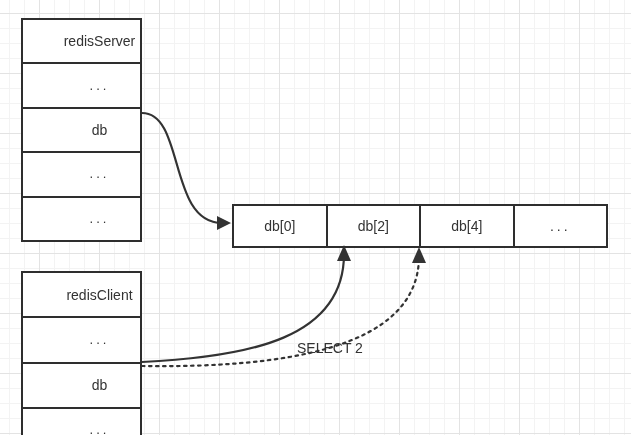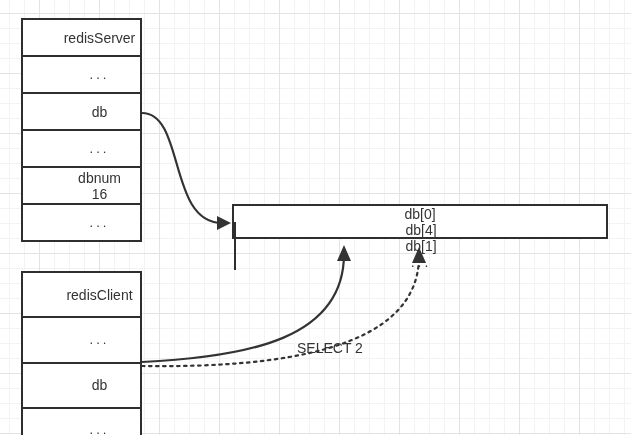--- a/index.html
+++ b/index.html
@@ -34,26 +34,25 @@
     line-height:16px;
     text-align:center;
     padding-left:36px;
   }
   .struct-row:first-child{border-top:none;}
   .ellipsis-row{letter-spacing:3px;font-size:13px;}
   #server-box{left:21px;top:18px;width:121px;height:224px;}
   #client-box{left:21px;top:271px;width:121px;height:183px;}
   .db-array{
     position:absolute;
-    left:232px;top:204px;width:376px;height:35px;
+    left:232px;top:204px;width:376px;height:44px;
     display:flex;
     background:#fff;
     border:2px solid #2e2e2e;
     box-sizing:border-box;
-    flex-direction:column;
   }
   .db-cell{
     flex:1;
     display:flex;align-items:center;justify-content:center;
     border-left:2px solid #2e2e2e;
     font-size:14px;
   }
   .db-cell:first-child{border-left:none;}
   .arrow-layer{position:absolute;left:0;top:0;width:631px;height:435px;pointer-events:none;}
   .select-label{
@@ -66,31 +65,27 @@
 </head>
 <body>
 
 <div class="canvas">
 
   <div class="struct-box" id="server-box">
     <div class="struct-row">redisServer</div>
     <div class="struct-row ellipsis-row">...</div>
     <div class="struct-row">db</div>
     <div class="struct-row ellipsis-row">...</div>
-    <div class="struct-row">
-      <span>dbnum</span>
-      <span>16</span>
-    </div>
     <div class="struct-row ellipsis-row">...</div>
   </div>
 
   <div class="db-array">
     <div class="db-cell">db[0]</div>
+    <div class="db-cell">db[2]</div>
     <div class="db-cell">db[4]</div>
-    <div class="db-cell">db[1]</div>
     <div class="db-cell ellipsis-row">...</div>
   </div>
 
   <div class="struct-box" id="client-box">
     <div class="struct-row">redisClient</div>
     <div class="struct-row ellipsis-row">...</div>
     <div class="struct-row">db</div>
     <div class="struct-row ellipsis-row">...</div>
   </div>
 

